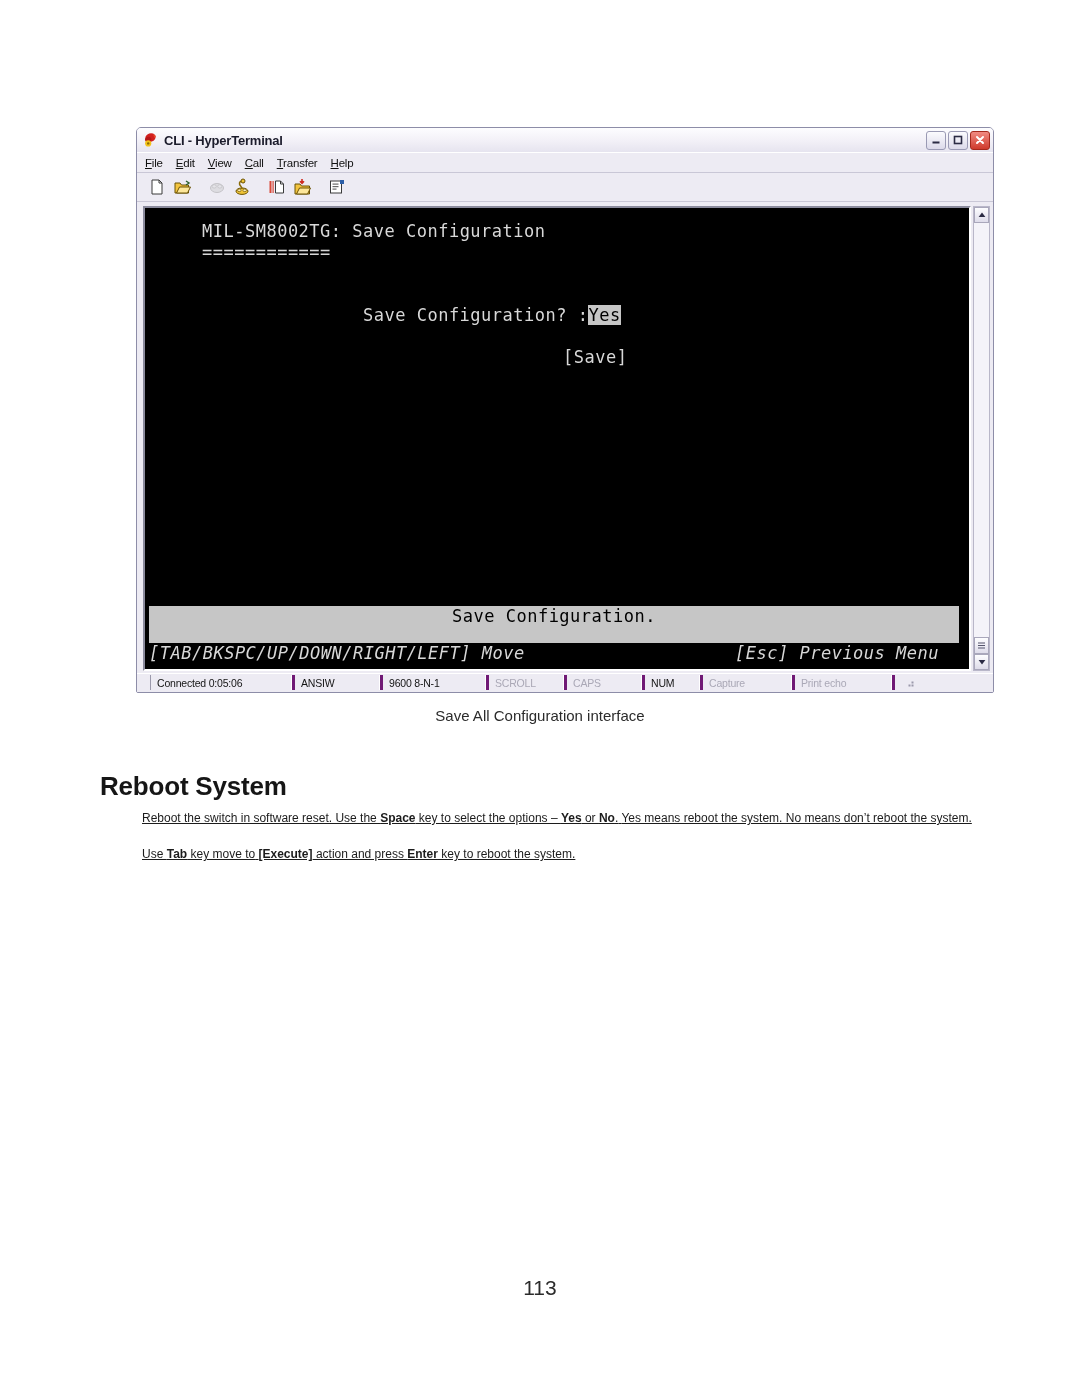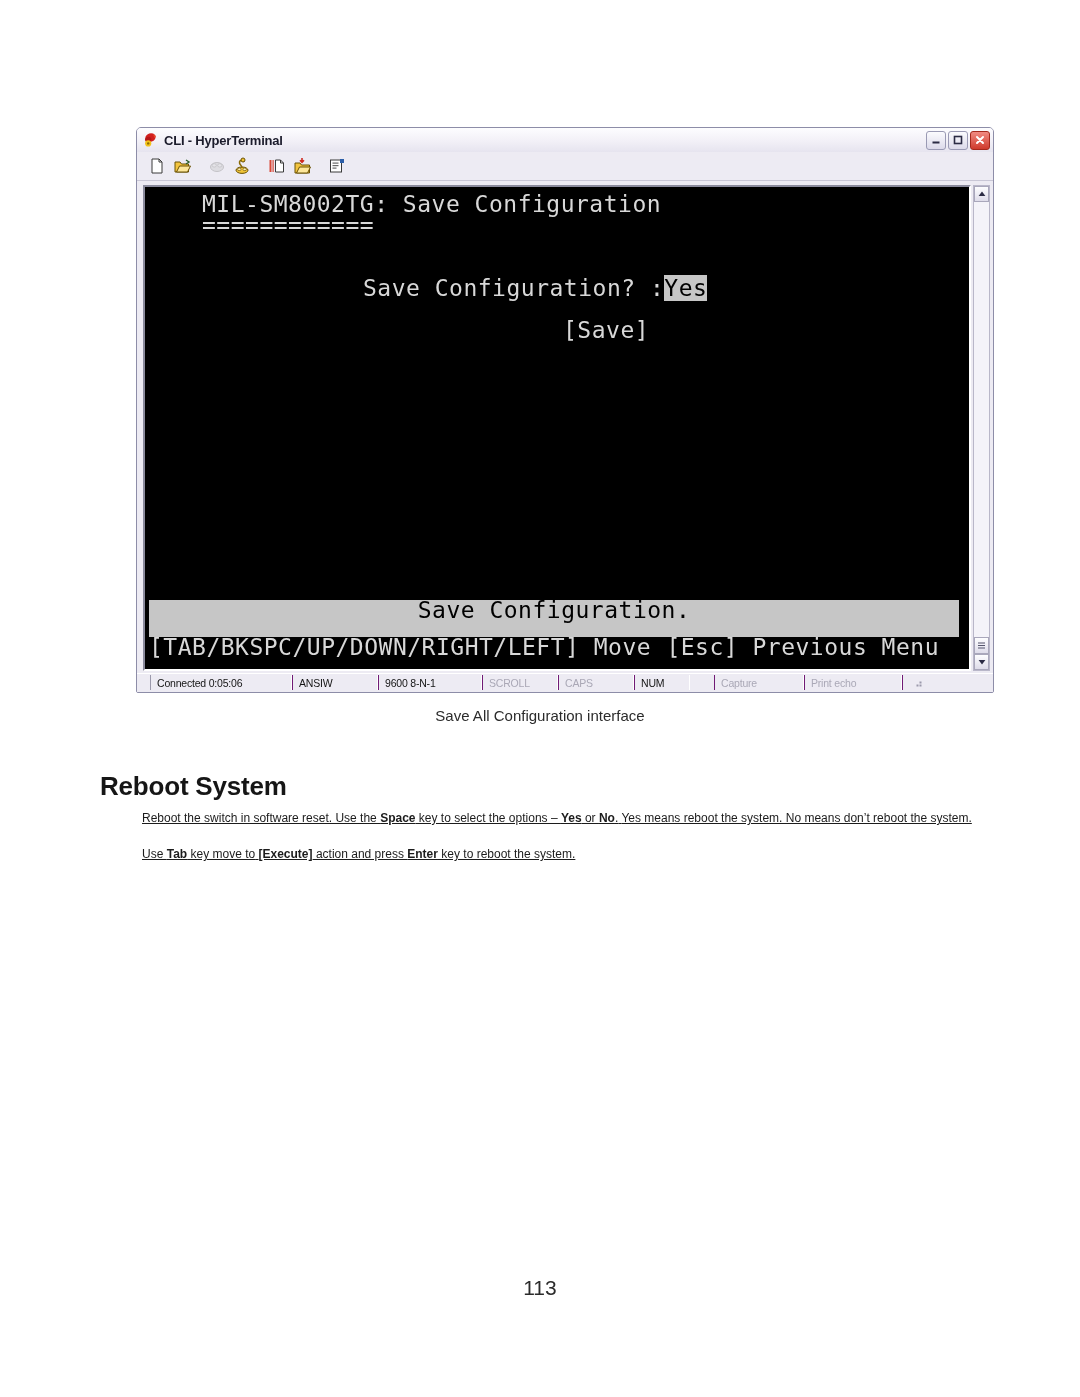--- a/index.html
+++ b/index.html
@@ -122,24 +122,24 @@
     background: #000000;
     position: relative;
     min-width: 0;
     overflow: hidden;
   }
   .term {
     position: absolute;
     inset: 0;
     background: #000000;
     font-family: "DejaVu Sans Mono", "Liberation Mono", monospace;
-    font-size: 23px;
+    font-size: 17px;
     line-height: 21px;
     color: #d8d8d8;
-    padding: 7px 0 0 0;
+    padding: 13px 0 0 0;
     box-sizing: border-box;
     display: flex;
     flex-direction: column;
   }
   .term-body { flex: 1 1 auto; padding-left: 10px; }
   .term-line { white-space: pre; letter-spacing: 0.5px; }
   .t-indent-1 { padding-left: 47px; }
   .t-indent-2 { padding-left: 208px; }
   .t-indent-3 { padding-left: 408px; }
   .t-blank { height: 21px; }
@@ -155,21 +155,22 @@
     letter-spacing: 0.5px;
     margin: 0 10px 0 4px;
     height: 37px;
   }
   .term-keyhelp {
     display: flex;
     justify-content: space-between;
     white-space: pre;
     letter-spacing: 0.5px;
     padding: 0 30px 0 4px;
-    height: 32px;
+    height: 26px;
+    font-style: italic;
   }
 
   
   .ht-vscroll {
     width: 17px;
     margin-left: 2px;
     background: #f2f1f7;
     border: 1px solid #b9b7c9;
     box-sizing: border-box;
     display: flex;
@@ -205,33 +206,33 @@
     padding: 1px 2px 2px 13px;
     box-sizing: border-box;
     flex: 0 0 auto;
   }
   .sb-cell {
     font-size: 10.5px;
     color: #141414;
     display: flex;
     align-items: center;
     padding: 0 6px;
-    border-left: 1px solid #701a75;
+    border-left: 3px solid #701a75;
     border-right: 1px solid #ffffff;
     white-space: nowrap;
     letter-spacing: -0.2px;
   }
   .sb-cell:first-child { border-left: 1px solid #9b99ab; }
   .sb-cell.dim { color: #aaa8b6; }
   .sb-cell.w-connected { width: 128px; }
   .sb-cell.w-emul { width: 72px; }
   .sb-cell.w-baud { width: 90px; }
   .sb-cell.w-ind { width: 62px; }
   .sb-cell.w-num { width: 42px; }
-  .sb-cell.w-cap { width: 76px; margin-left: 24px; }
+  .sb-cell.w-cap { width: 76px; }
   .sb-cell.w-echo { width: 84px; }
   .sb-cell.w-fill { flex: 1 1 auto; border-right: none; }
   .sb-grip {
     width: 14px;
     display: flex; align-items: flex-end; justify-content: flex-end;
     padding-bottom: 1px;
   }
 
   
   .fig-caption {
@@ -300,20 +301,28 @@
           </svg>
       </span>
       <span class="ht-winbtn close">
         <svg width="12" height="12" viewBox="0 0 12 12">
             <path d="M3 3 L9 9 M9 3 L3 9" stroke="#ffffff" stroke-width="2" stroke-linecap="round"></path>
           </svg>
       </span>
     </span>
   </div>
 
+  <div class="ht-menubar">
+    <span class="ht-menu-item"><u>F</u><span title="File">ile</span></span>
+    <span class="ht-menu-item"><u>E</u>dit</span>
+    <span class="ht-menu-item"><u>V</u>iew</span>
+    <span class="ht-menu-item"><u>C</u>all</span>
+    <span class="ht-menu-item"><u>T</u>ransfer</span>
+    <span class="ht-menu-item"><u>H</u>elp</span>
+  </div>
 
   <div class="ht-toolbar">
     <span class="tb-icon">
       <svg width="18" height="18" viewBox="0 0 18 18">
         <path d="M4 2 h7 l3 3 v11 h-10 z" fill="#ffffff" stroke="#3a3a3a" stroke-width="1"></path>
         <path d="M11 2 v3 h3" fill="none" stroke="#3a3a3a" stroke-width="1"></path>
       </svg>
     </span>
     <span class="tb-icon">
       <svg width="18" height="18" viewBox="0 0 18 18">

